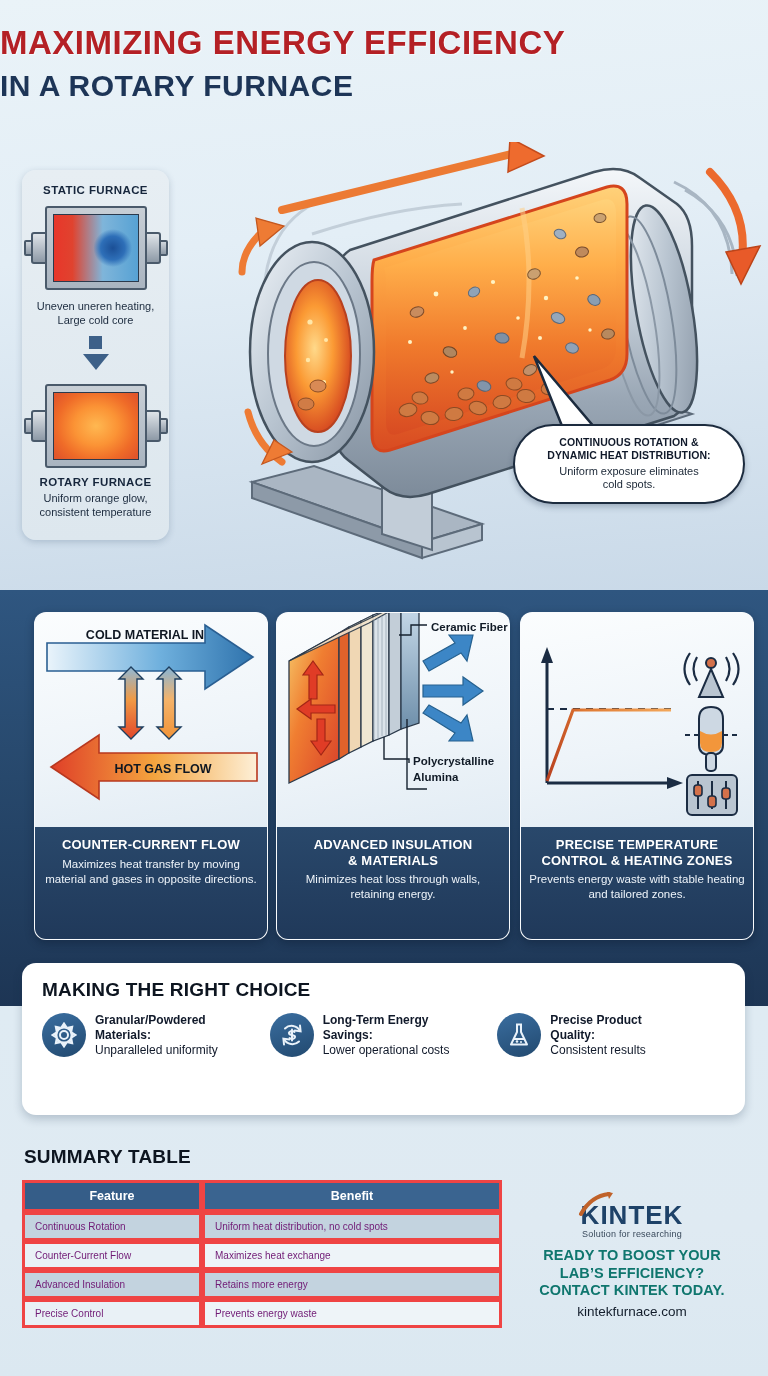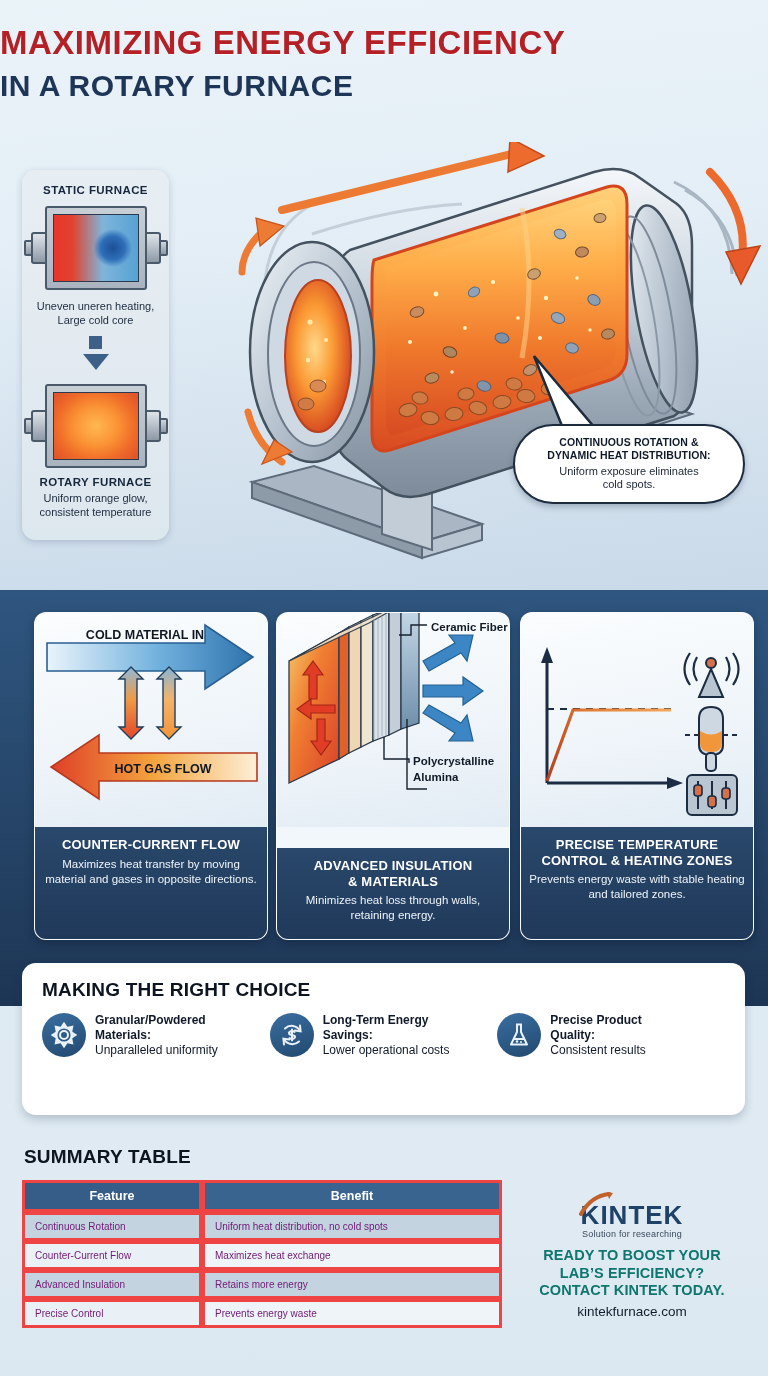--- a/index.html
+++ b/index.html
@@ -121,21 +121,21 @@
   
   .cards { position: absolute; left: 8px; top: 612px; width: 768px; height: 330px; }
   .card {
     position: absolute; top: 0; width: 234px; height: 328px;
     background: #f2f7fb; border-radius: 12px;
     border: 1.5px solid rgba(255,255,255,0.55);
     box-shadow: 0 3px 8px rgba(5,20,40,0.35);
     overflow: hidden; display: flex; flex-direction: column;
   }
   .card.c1 { left: 26px; }
-  .card.c2 { left: 268px; gap: 21px; }
+  .card.c2 { left: 268px; }
   .card.c3 { left: 512px; }
   .card-art {
     flex: 0 0 210px; position: relative;
     background: linear-gradient(170deg,#fbfdfe 0%,#eef4f9 60%,#e2ecf4 100%);
   }
   .card-body {
     flex: 1; background: linear-gradient(180deg,#29486b 0%,#20395a 100%);
     color: #ffffff; text-align: center; padding: 10px 8px 8px;
   }
   .card-h {

